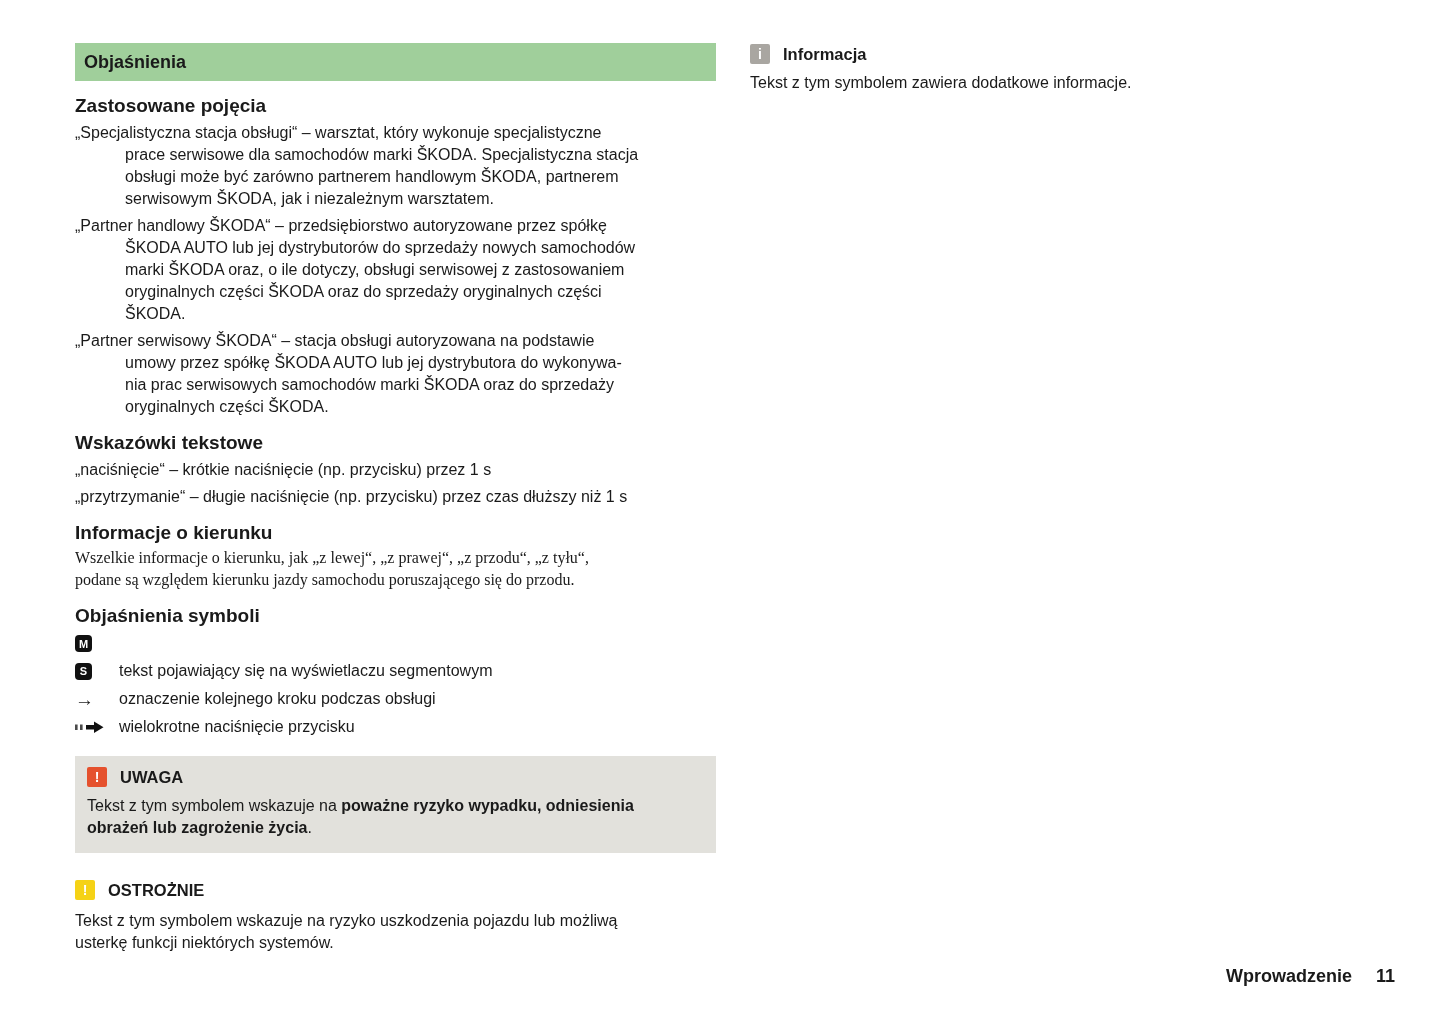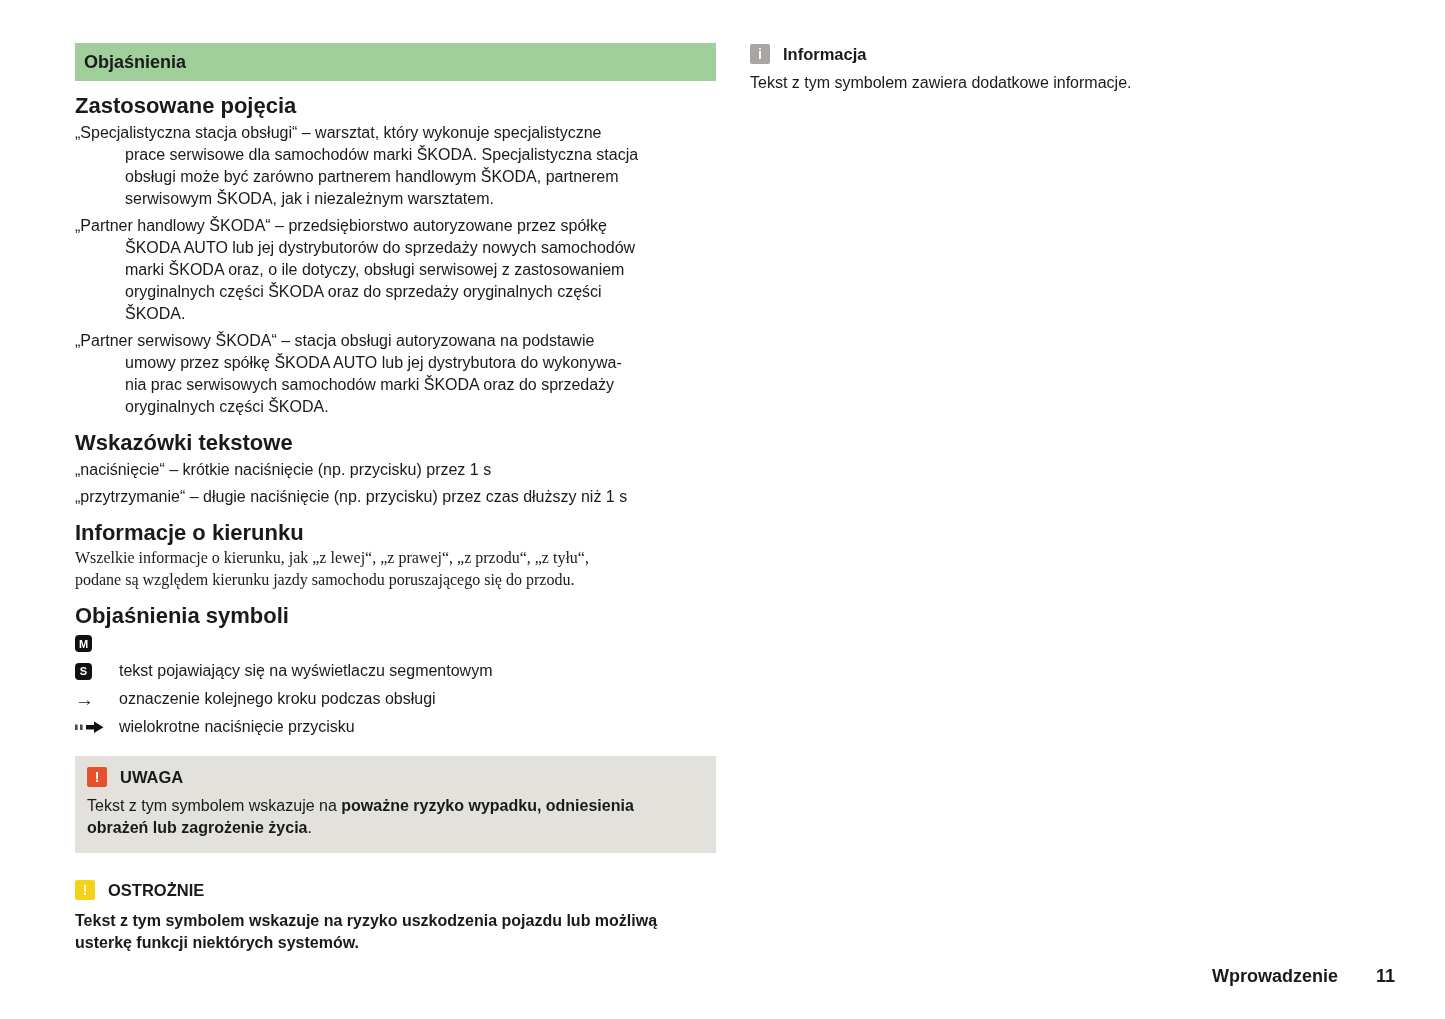--- a/index.html
+++ b/index.html
@@ -32,21 +32,21 @@
     height: 38px;
     display: flex;
     align-items: center;
     padding-left: 9px;
     font-size: 18px;
     font-weight: bold;
     margin-bottom: 14px;
   }
   .subhead {
     font-weight: bold;
-    font-size: 22px;
+    font-size: 19px;
     margin-top: 14px;
     margin-bottom: 3px;
   }
   .def {
     padding-left: 50px;
     text-indent: -50px;
     white-space: pre-line;
     margin: 5px 0;
   }
   .plain {
@@ -99,29 +99,29 @@
     display: flex;
     align-items: center;
     justify-content: center;
     flex: none;
   }
   .warn-bg { background: var(--warning-red, #e5512d); }
   .caution-bg { background: var(--caution-yellow, #f5d216); }
   .info-bg { background: var(--info-gray, #a9a6a1); }
   .warnbox .box-body { margin-top: 7px; }
   .caution-section { margin-top: 26px; }
-  .caution-body { margin-top: 9px; white-space: pre-line; font-weight: bold; }
+  .caution-body { margin-top: 9px; white-space: pre-line; }
   .info-body { margin-top: 7px; }
   .footer {
     position: absolute;
     right: 50px;
     bottom: 32px;
     display: flex;
     align-items: baseline;
-    gap: 38px;
+    gap: 24px;
     font-weight: bold;
     font-size: 18px;
   }
   strong { font-weight: bold; }
 </style>
 </head>
 <body>
 
 <div class="page">
 

